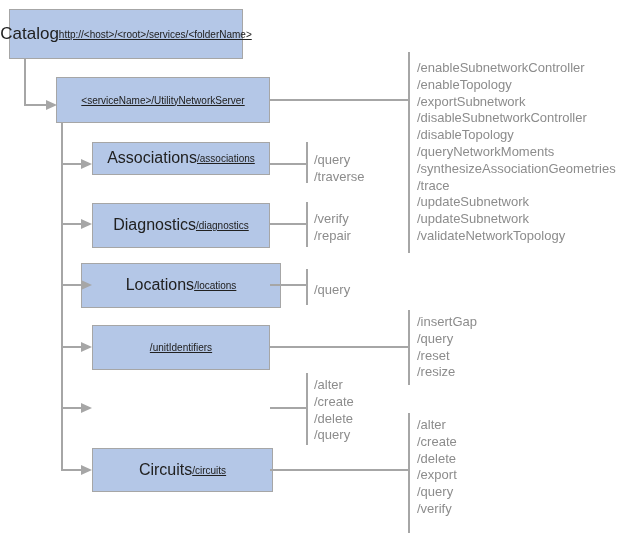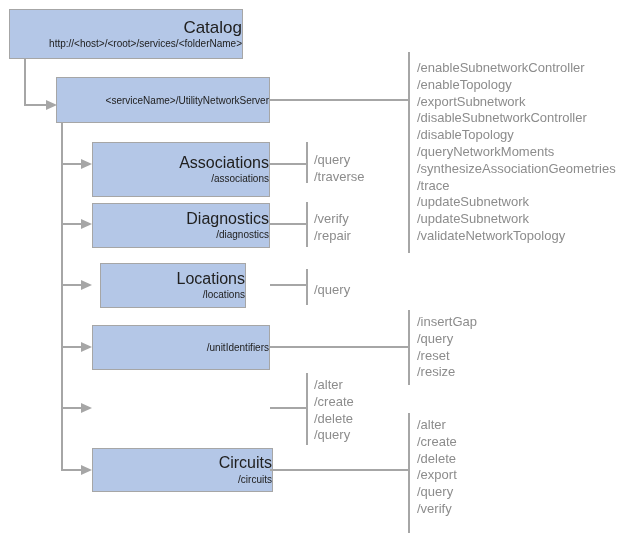--- a/index.html
+++ b/index.html
@@ -3,26 +3,26 @@
 <meta charset="utf-8">
 <style>
   html,body { margin:0; padding:0; background:#ffffff; }
   #canvas {
     position:relative; width:626px; height:537px; background:#ffffff;
     font-family:"Liberation Sans", sans-serif; overflow:hidden;
   }
   .node {
     position:absolute; box-sizing:border-box;
     background:#b4c7e7; border:1.6px solid #a6a6a6;
-    display:flex; flex-direction:column; align-items:flex-end; justify-content:center;
+    display:flex; flex-direction:row; align-items:center; justify-content:center;
     text-align:center;
   }
   .node .title { font-size:17px; color:#212121; line-height:1.15; white-space:nowrap; }
   .node.child .title { font-size:16px; }
-  .node .sub { font-size:10px; color:#212121; line-height:1.2; margin-top:1px; white-space:nowrap; }
+  .node .sub { font-size:10px; color:#212121; line-height:1.2; margin-top:1px; white-space:nowrap;text-decoration:underline; }
   .h, .v { position:absolute; background:#a6a6a6; }
   .h { height:2px; }
   .v { width:2px; }
   .arrow {
     position:absolute; width:0; height:0;
     border-top:5px solid transparent; border-bottom:5px solid transparent;
     border-left:11px solid #a6a6a6;
   }
   .ops {
     position:absolute; font-size:13px; line-height:16.8px;
@@ -36,31 +36,31 @@
 
   <div class="node" style="left:9px; top:9px; width:234px; height:50px">
     <div class="title">Catalog</div>
     <div class="sub">http://&lt;host&gt;/&lt;root&gt;/services/&lt;folderName&gt;</div>
   </div>
 
   <div class="node" style="left:56px; top:77px; width:214px; height:46px">
     <div class="sub">&lt;serviceName&gt;/UtilityNetworkServer</div>
   </div>
 
-  <div class="node child" style="left:92px; top:142px; width:178px; height:55px">
+  <div class="node child" style="left:92px; top:142px; width:178px; height:33px">
     <div class="title">Associations</div>
     <div class="sub">/associations</div>
   </div>
 
   <div class="node child" style="left:92px; top:203px; width:178px; height:45px">
     <div class="title">Diagnostics</div>
     <div class="sub">/diagnostics</div>
   </div>
 
-  <div class="node child" style="left:100px; top:263px; width:146px; height:45px">
+  <div class="node child" style="left:81px; top:263px; width:200px; height:45px">
     <div class="title">Locations</div>
     <div class="sub">/locations</div>
   </div>
 
   <div class="node child" style="left:92px; top:325px; width:178px; height:45px">
     <div class="sub">/unitIdentifiers</div>
   </div>
 
 
   <div class="node child" style="left:92px; top:448px; width:181px; height:44px">

